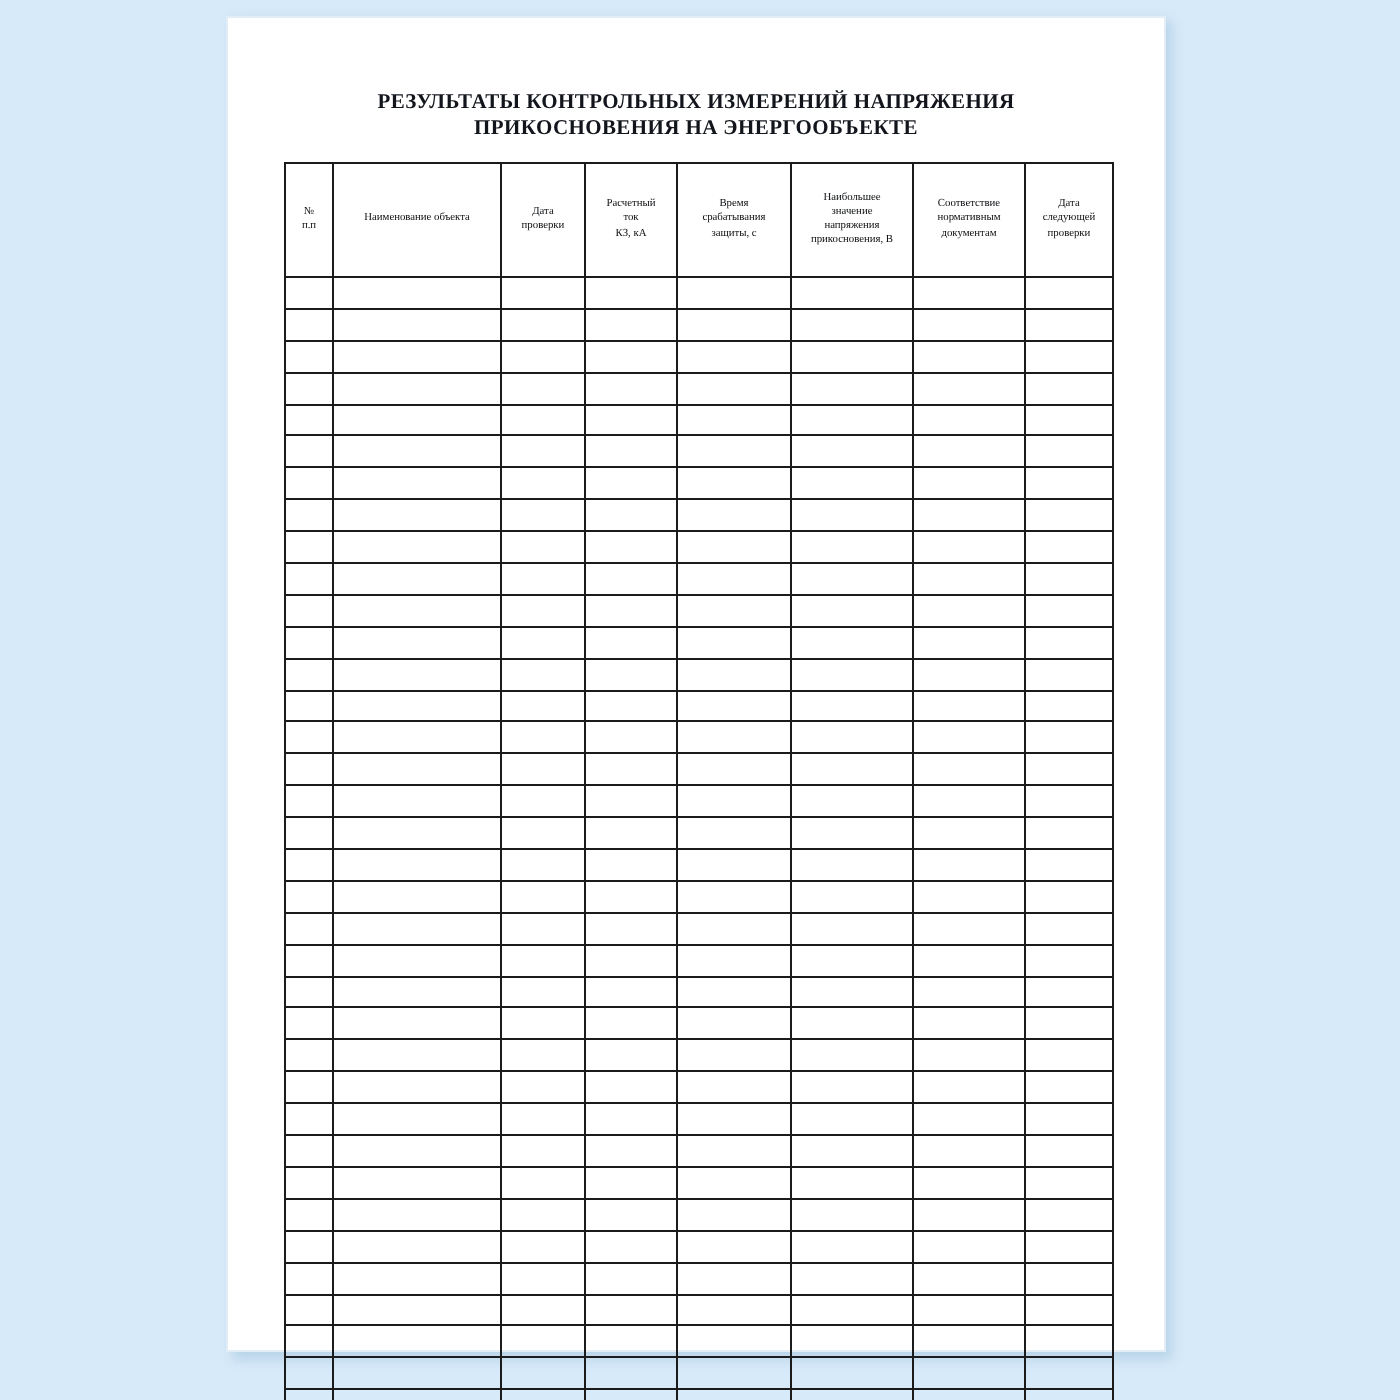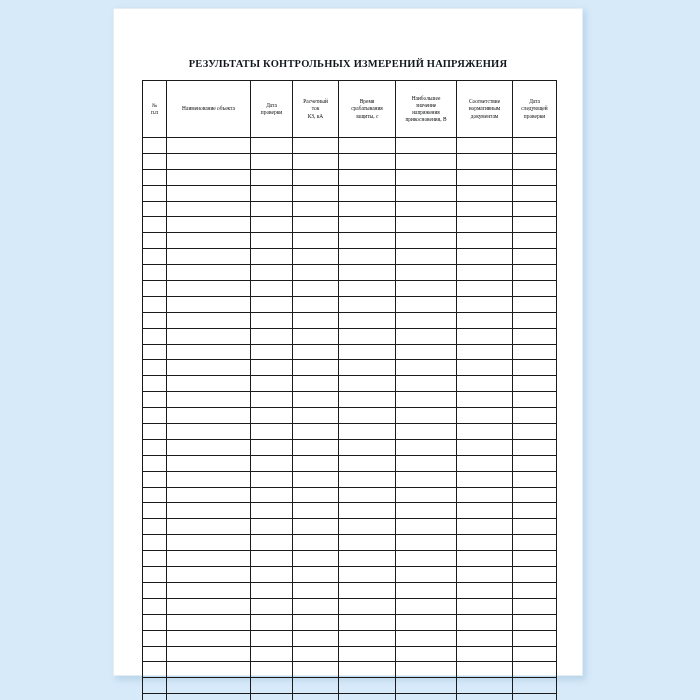--- a/index.html
+++ b/index.html
@@ -38,21 +38,21 @@
     padding: 28px 28px 12px 28px;
     border: 1px solid #e3edf5;
   }
   .doc-title {
     text-align: center;
     font-weight: bold;
     font-size: 10.5px;
     line-height: 13px;
     letter-spacing: 0.2px;
     color: #12161c;
-    margin: 20px 6px 10px 6px;
+    margin: 8px 6px 10px 6px;
     text-transform: uppercase;
   }
   table.reg {
     border-collapse: collapse;
     width: 414px;
     margin: 0 auto;
     table-layout: fixed;
   }
   table.reg th, table.reg td {
     border: 1px solid #1b1b1b;
@@ -84,20 +84,21 @@
   .c7 { width: 44px; }
 </style>
 </head>
 <body>
 
 <div class="scene">
   <div class="page-shadow"></div>
   <div class="page">
     <div class="doc-title">
       <span>Результаты контрольных измерений напряжения</span><br>
+      <span>прикосновения на энергообъекте</span>
     </div>
     <table class="reg">
       <colgroup>
         <col class="c0">
           <col class="c1">
           <col class="c2">
           <col class="c3">
         <col class="c4">
           <col class="c5">
           <col class="c6">

